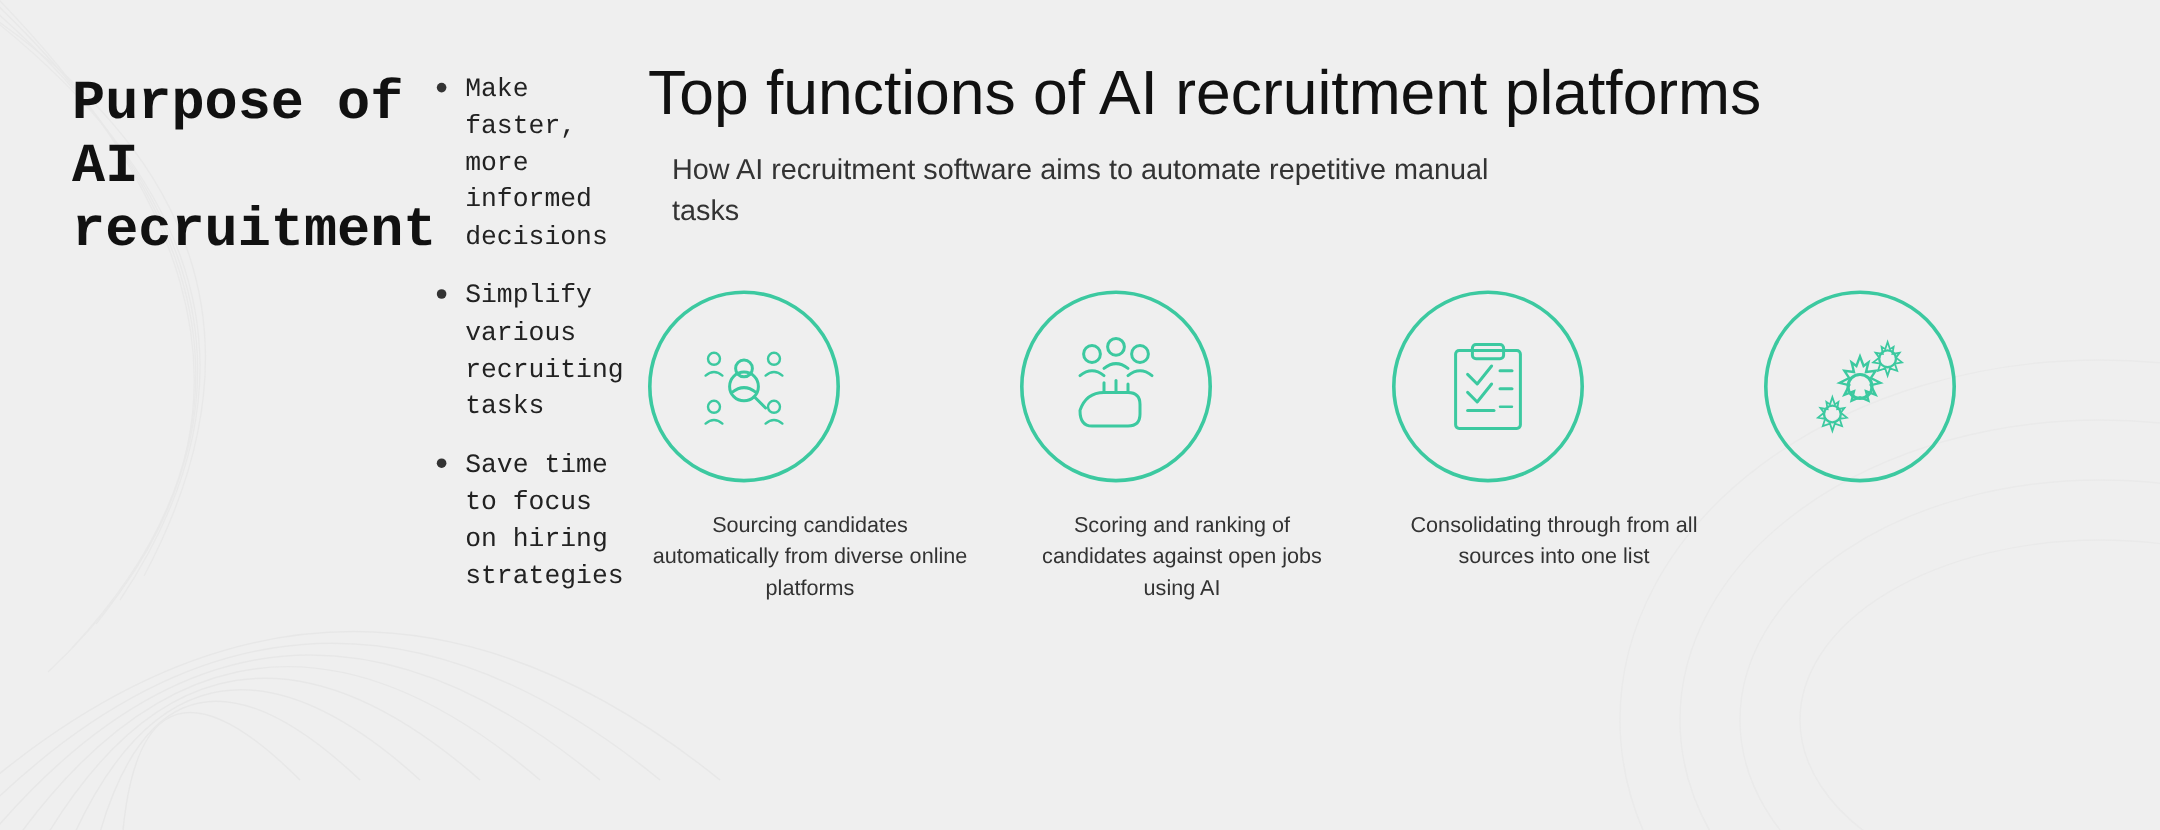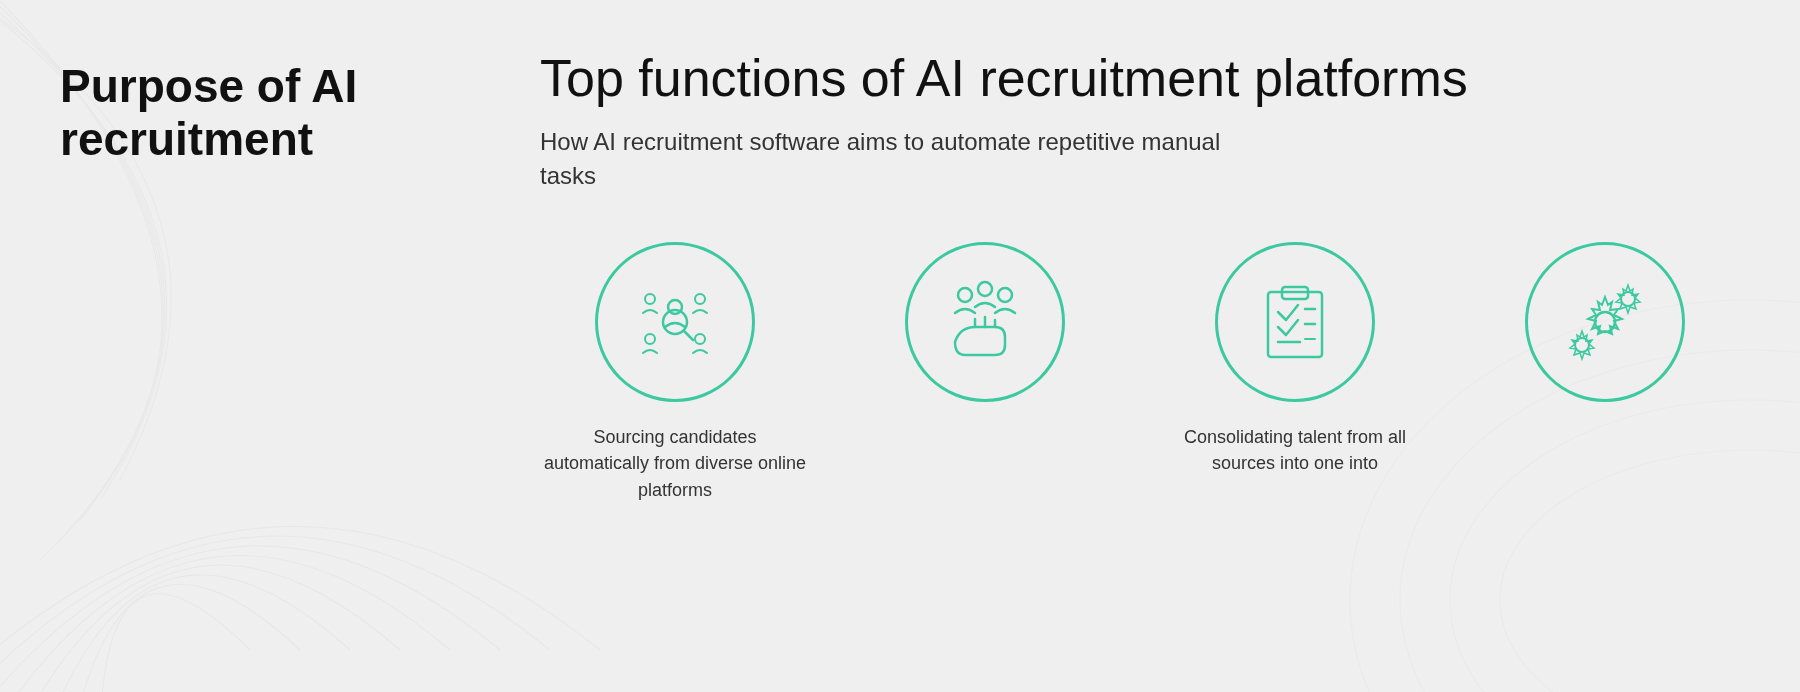--- a/index.html
+++ b/index.html
@@ -37,20 +37,21 @@
     }
 
     
     .left-panel {
       width: 420px;
       flex-shrink: 0;
       display: flex;
       flex-direction: row;
       justify-content: space-between;
       padding-top: 20px;
+      font-family: Liberation Mono, monospace;
     }
 
     .purpose-title {
       font-size: 46px;
       font-weight: 800;
       color: #111;
       line-height: 1.15;
       margin-bottom: 30px;
     }
 
@@ -93,32 +94,33 @@
       line-height: 1.1;
       margin-bottom: 18px;
     }
 
     .subtitle {
       font-size: 24px;
       color: #333;
       line-height: 1.4;
       margin-bottom: 50px;
       max-width: 700px;
+      margin-left: 20px;
     }
 
     .icons-row {
       display: flex;
       gap: 40px;
       align-items: flex-start;
     }
 
     .icon-card {
       display: flex;
       flex-direction: column;
-      align-items: center;
+      align-items: flex-start;
       flex: 1;
       max-width: 290px;
     }
 
     .icon-circle {
       width: 160px;
       height: 160px;
       border-radius: 50%;
       border: 3px solid #3cc9a0;
       display: flex;
@@ -171,20 +173,34 @@
       <ellipse cx="1750" cy="600" rx="400" ry="300"></ellipse>
       <ellipse cx="1750" cy="600" rx="250" ry="150"></ellipse>
     </g>
   </svg>
 </div>
 
 <div class="page-container">
 
   <div class="left-panel">
     <h1 class="purpose-title">Purpose of AI recruitment</h1>
+    <ul class="bullet-list">
+    <li>
+          <span class="bullet-dot"></span>
+          <span>Make faster, more informed decisions</span>
+        </li>
+        <li>
+          <span class="bullet-dot"></span>
+          <span>Simplify various recruiting tasks</span>
+        </li>
+        <li>
+          <span class="bullet-dot"></span>
+          <span>Save time to focus on hiring strategies</span>
+        </li>
+      </ul>
   </div>
 
   <div class="right-panel">
     <h2 class="main-title">Top functions of AI recruitment platforms</h2>
     <p class="subtitle">How AI recruitment software aims to automate repetitive manual tasks</p>
     <div class="icons-row">
 
       <div class="icon-card">
         <div class="icon-circle">
           <svg viewBox="0 0 90 90" fill="none" xmlns="http://www.w3.org/2000/svg">
@@ -218,41 +234,42 @@
             <path d="M15 36 Q25 28 35 36" stroke="#3cc9a0" stroke-width="2.5" fill="none" stroke-linecap="round"></path>
             <path d="M35 30 Q45 22 55 30" stroke="#3cc9a0" stroke-width="2.5" fill="none" stroke-linecap="round"></path>
             <path d="M55 36 Q65 28 75 36" stroke="#3cc9a0" stroke-width="2.5" fill="none" stroke-linecap="round"></path>
 
             <path d="M15 65 Q20 50 35 50 L55 50 Q65 50 65 60 L65 68 Q65 78 55 78 L25 78 Q15 78 15 65Z" stroke="#3cc9a0" stroke-width="2.5" fill="none"></path>
             <path d="M35 50 L35 42" stroke="#3cc9a0" stroke-width="2.5" stroke-linecap="round"></path>
             <path d="M45 50 L45 40" stroke="#3cc9a0" stroke-width="2.5" stroke-linecap="round"></path>
             <path d="M55 50 L55 43" stroke="#3cc9a0" stroke-width="2.5" stroke-linecap="round"></path>
           </svg>
         </div>
+        <p class="icon-label">Scoring and ranking of candidates against open jobs using AI</p>
       </div>
 
       <div class="icon-card">
         <div class="icon-circle">
           <svg viewBox="0 0 90 90" fill="none" xmlns="http://www.w3.org/2000/svg">
 
             <rect x="18" y="15" width="54" height="65" rx="3" stroke="#3cc9a0" stroke-width="2.5" fill="none"></rect>
             <rect x="32" y="10" width="26" height="12" rx="3" stroke="#3cc9a0" stroke-width="2.5" fill="none"></rect>
 
             <path d="M28 35 L36 43 L48 28" stroke="#3cc9a0" stroke-width="2.5" stroke-linecap="round" stroke-linejoin="round" fill="none"></path>
 
             <line x1="55" y1="32" x2="65" y2="32" stroke="#3cc9a0" stroke-width="2.5" stroke-linecap="round"></line>
 
             <path d="M28 50 L36 58 L48 43" stroke="#3cc9a0" stroke-width="2.5" stroke-linecap="round" stroke-linejoin="round" fill="none"></path>
             <line x1="55" y1="47" x2="65" y2="47" stroke="#3cc9a0" stroke-width="2.5" stroke-linecap="round"></line>
 
             <line x1="28" y1="65" x2="50" y2="65" stroke="#3cc9a0" stroke-width="2.5" stroke-linecap="round"></line>
             <line x1="55" y1="62" x2="65" y2="62" stroke="#3cc9a0" stroke-width="2" stroke-linecap="round"></line>
           </svg>
         </div>
-        <p class="icon-label">Consolidating talent from all sources into one into</p>
+        <p class="icon-label">Consolidating through from all sources into one list</p>
       </div>
 
       <div class="icon-card">
         <div class="icon-circle">
           <svg viewBox="0 0 90 90" fill="none" xmlns="http://www.w3.org/2000/svg">
 
             <circle cx="45" cy="45" r="10" stroke="#3cc9a0" stroke-width="2.5" fill="none"></circle>
 
             <path d="M45 20 L48 28 L52 25 L50 33 L58 32 L54 38 L62 42 L54 44 L58 52 L50 49 L52 57 L45 54 L38 57 L40 49 L32 52 L36 44 L28 42 L36 38 L32 32 L40 33 L38 25 L42 28 Z" stroke="#3cc9a0" stroke-width="2" fill="none"></path>
 

